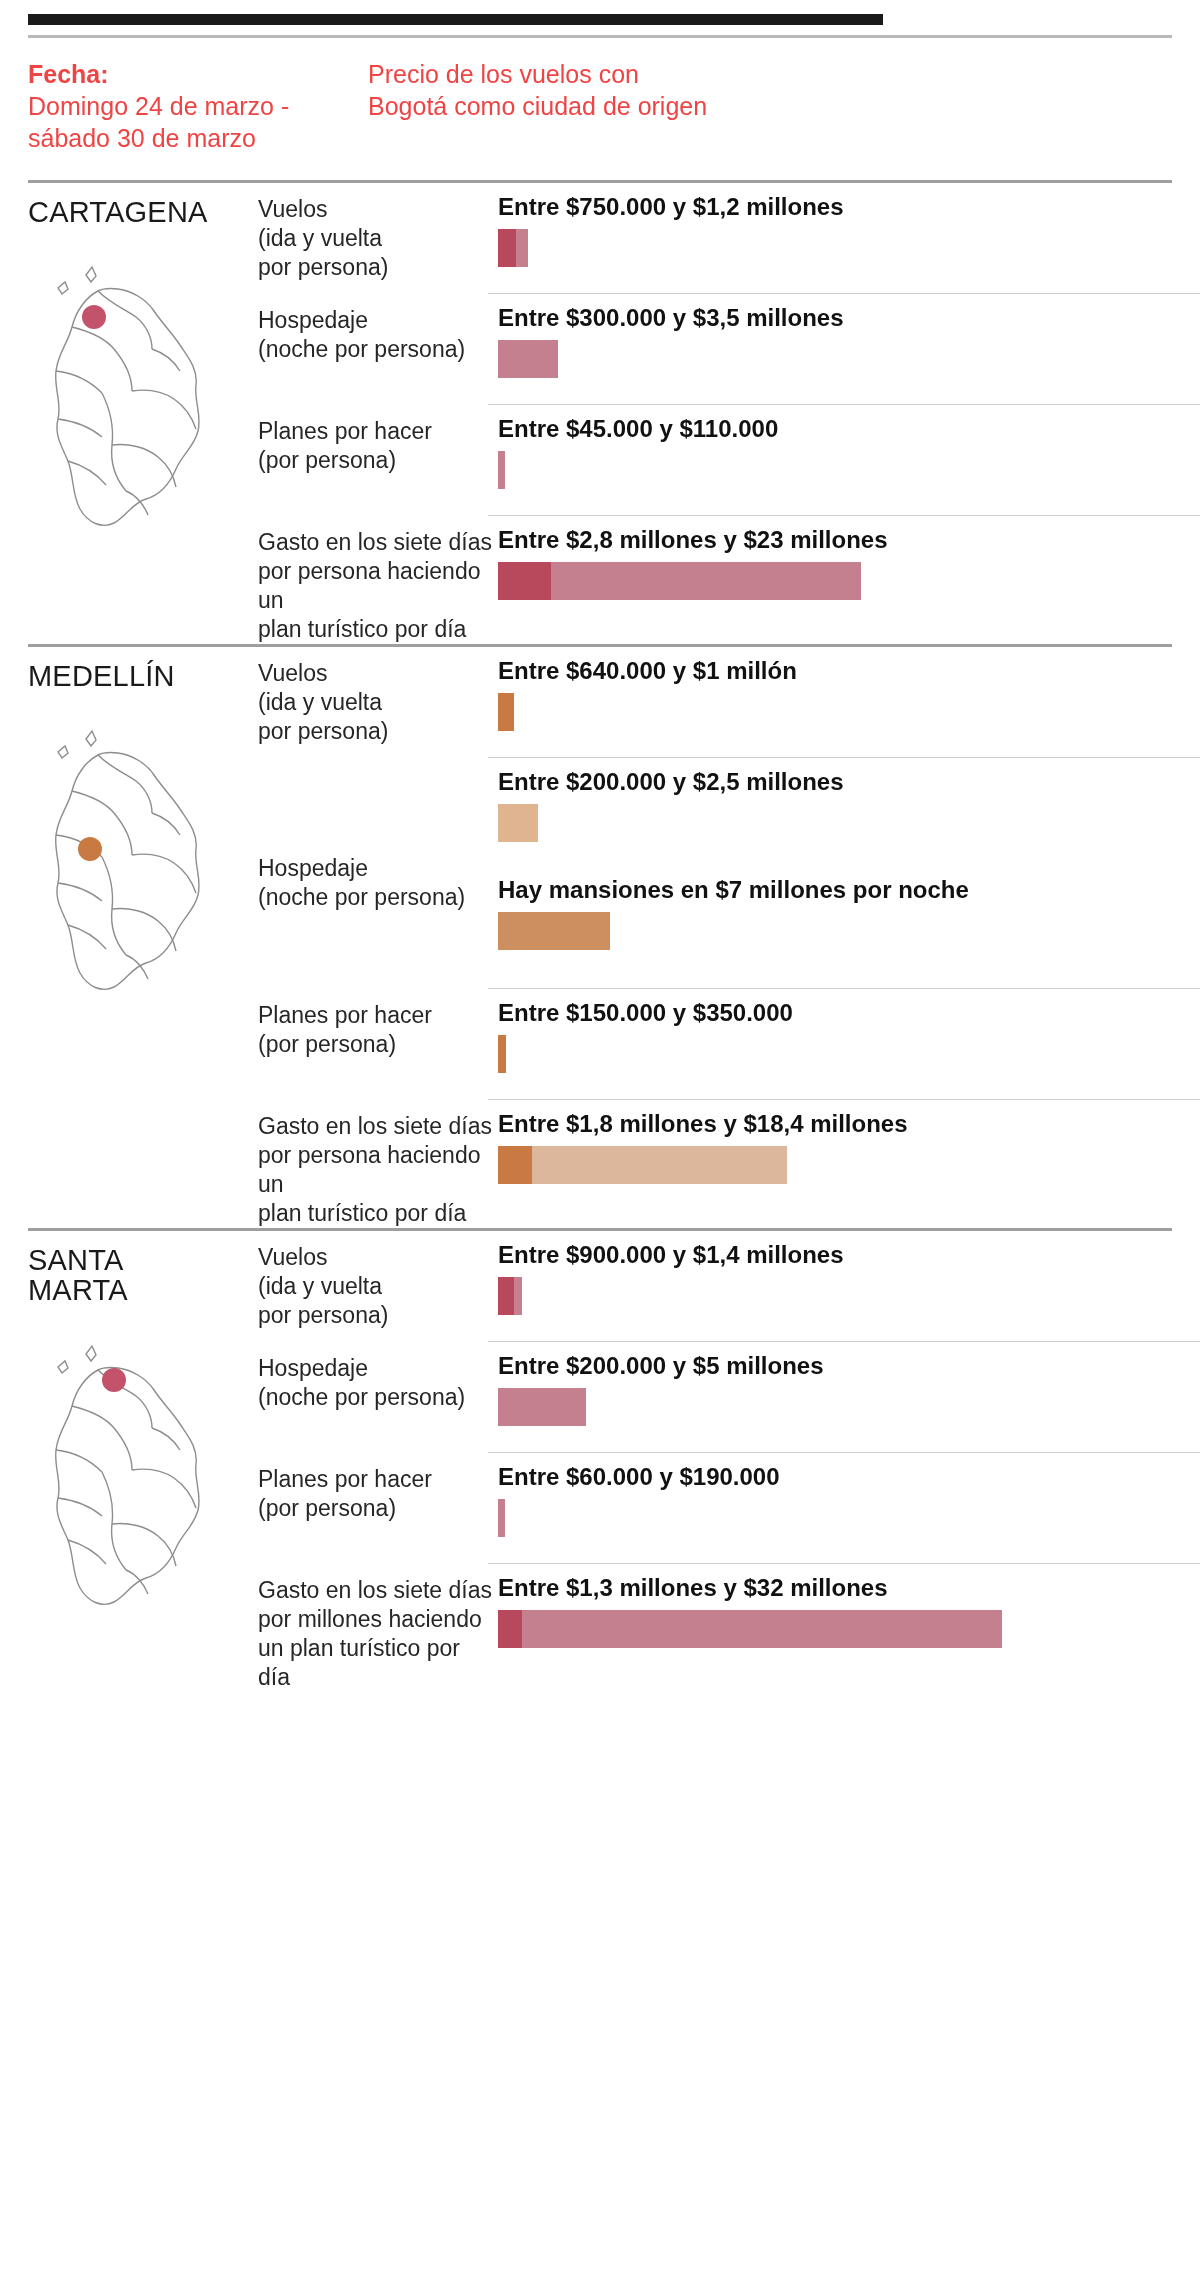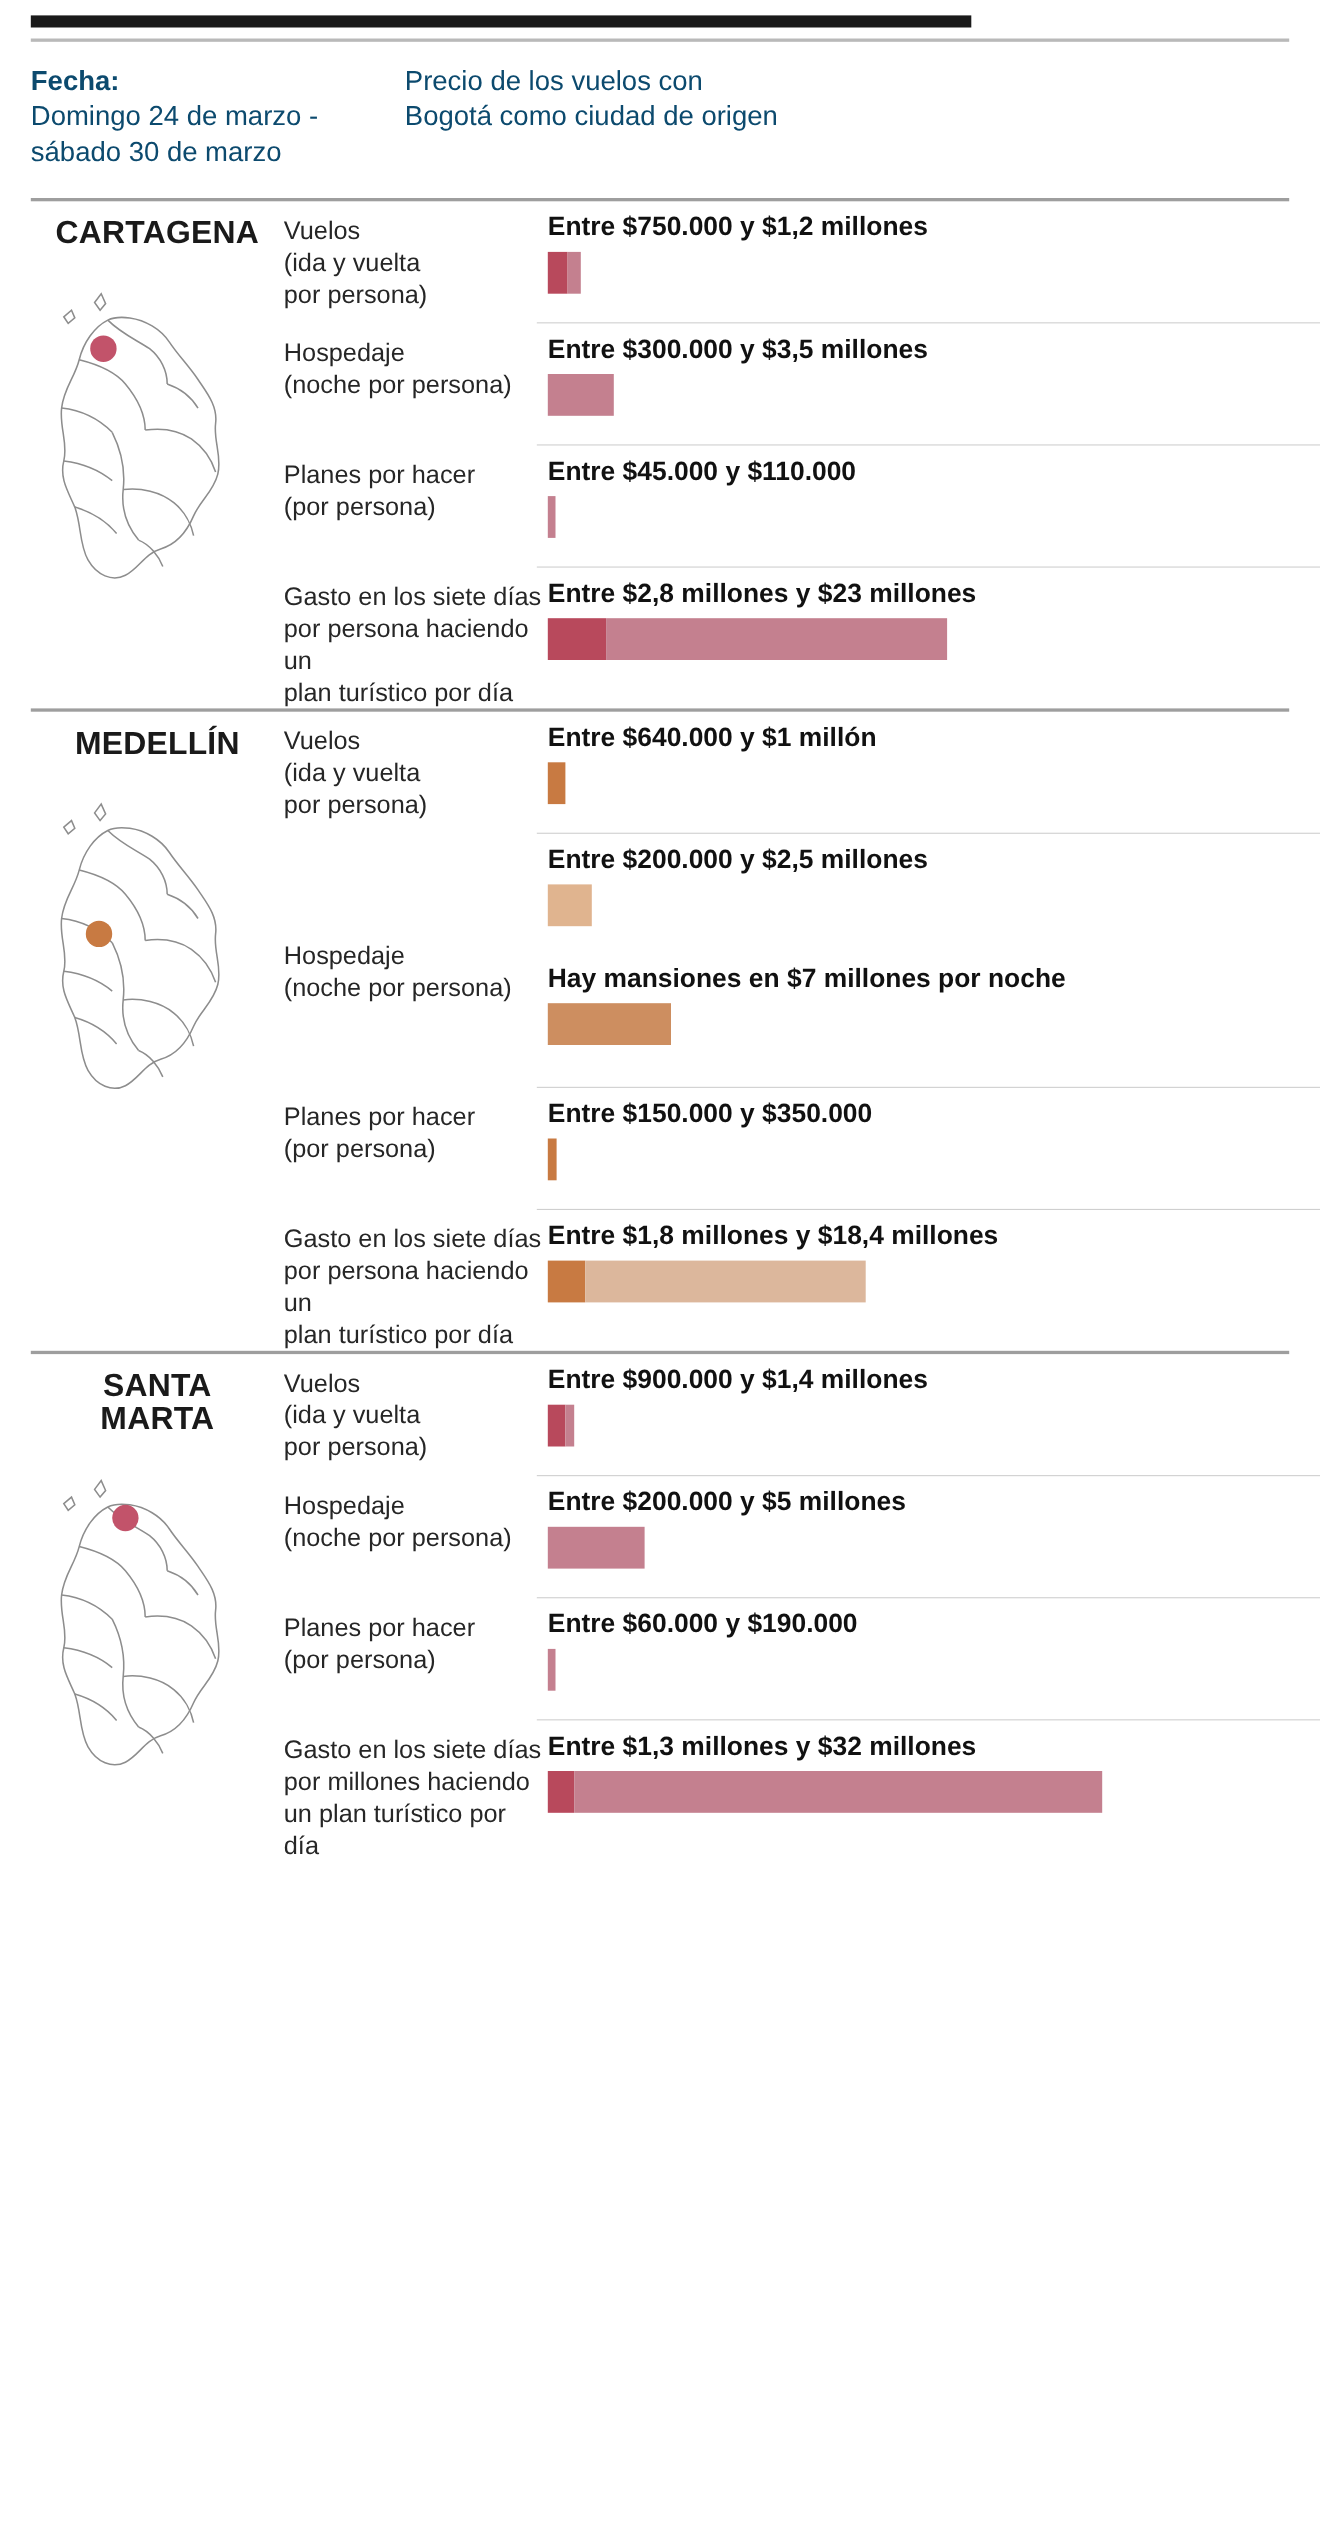--- a/index.html
+++ b/index.html
@@ -39,21 +39,21 @@
   }
 
   .intro{
     display:flex;
     gap:0;
     margin-bottom:26px;
   }
   .intro .col{
     font-size:25px;
     line-height:1.28;
-    color:#0c4a6e;
+    color:#ef4444;
   }
   .intro .col1{width:340px;}
   .intro .col2{width:350px;}
   .intro .col3{width:450px;}
   .intro .col1 .lab{font-weight:bold;display:block;}
 
   .section-rule{
     height:3px;
     background:#9e9e9e;
     width:1144px;
@@ -71,25 +71,24 @@
     position:relative;
     display:flex;
   }
   .city-left{
     width:230px;
     flex:0 0 230px;
     position:relative;
   }
   .city-name{
     font-size:29px;
-    font-weight:bold;
+    font-weight:normal;
     letter-spacing:0.2px;
     line-height:1.05;
     padding-top:14px;
-    text-align:center;
   }
   .map{
     margin-top:6px;
   }
   .city-right{
     flex:1 1 auto;
   }
 
   .item{
     display:flex;

